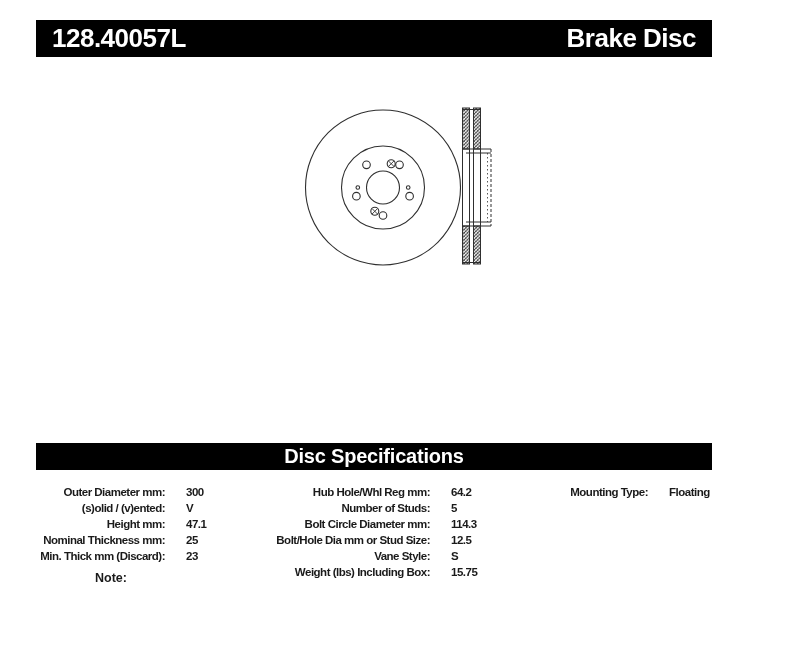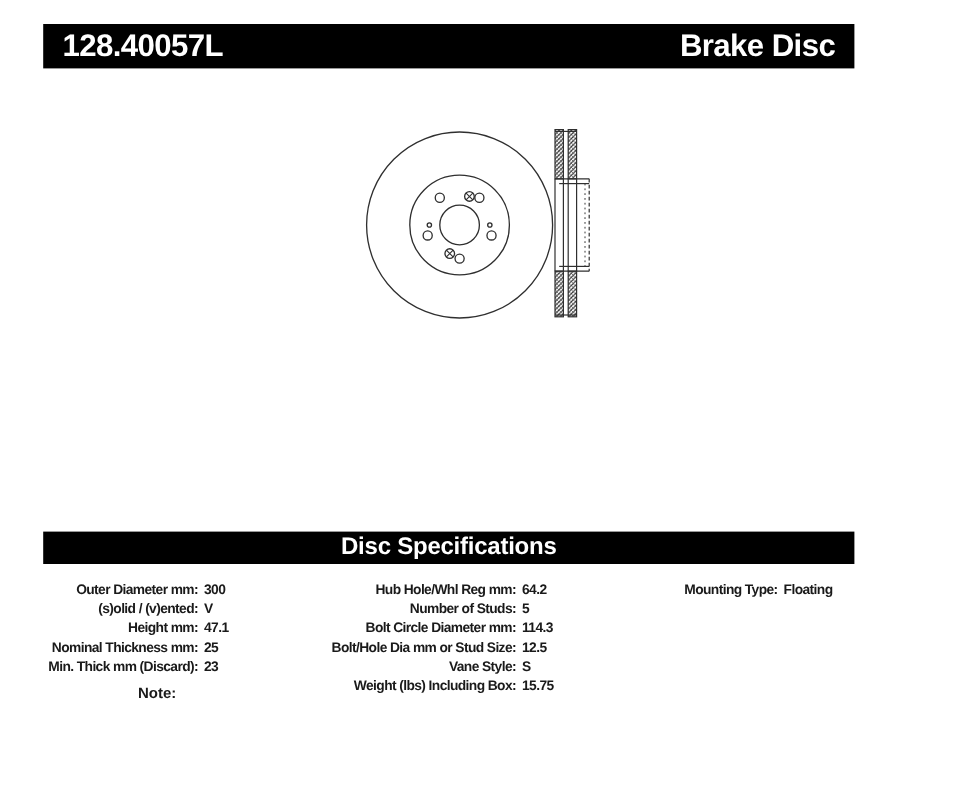--- a/index.html
+++ b/index.html
@@ -23,22 +23,22 @@
   .spec-col{position:absolute;top:484px;font-size:11.5px;font-weight:bold;
     letter-spacing:-0.5px;line-height:16px;white-space:nowrap;}
   .col-left{left:33px;}
   .col-mid{left:272px;}
   .col-right{left:528px;}
   .spec-row{display:flex;}
   .lbl{display:block;text-align:right;flex-shrink:0;}
   .col-left  .lbl{width:132px;}
   .col-mid   .lbl{width:158px;}
   .col-right .lbl{width:120px;}
-  .val{display:block;margin-left:5px;}
-  .note{position:absolute;left:95px;top:571px;font-size:12.5px;font-weight:bold;margin-left:20px;}
+  .val{display:block;margin-left:21px;}
+  .note{position:absolute;left:95px;top:571px;font-size:12.5px;font-weight:bold;}
 </style>
 </head>
 <body>
 
 <div class="page">
 
   <div class="bar header-bar">
     <span>128.40057L</span>
     <span>Brake Disc</span>
   </div>

